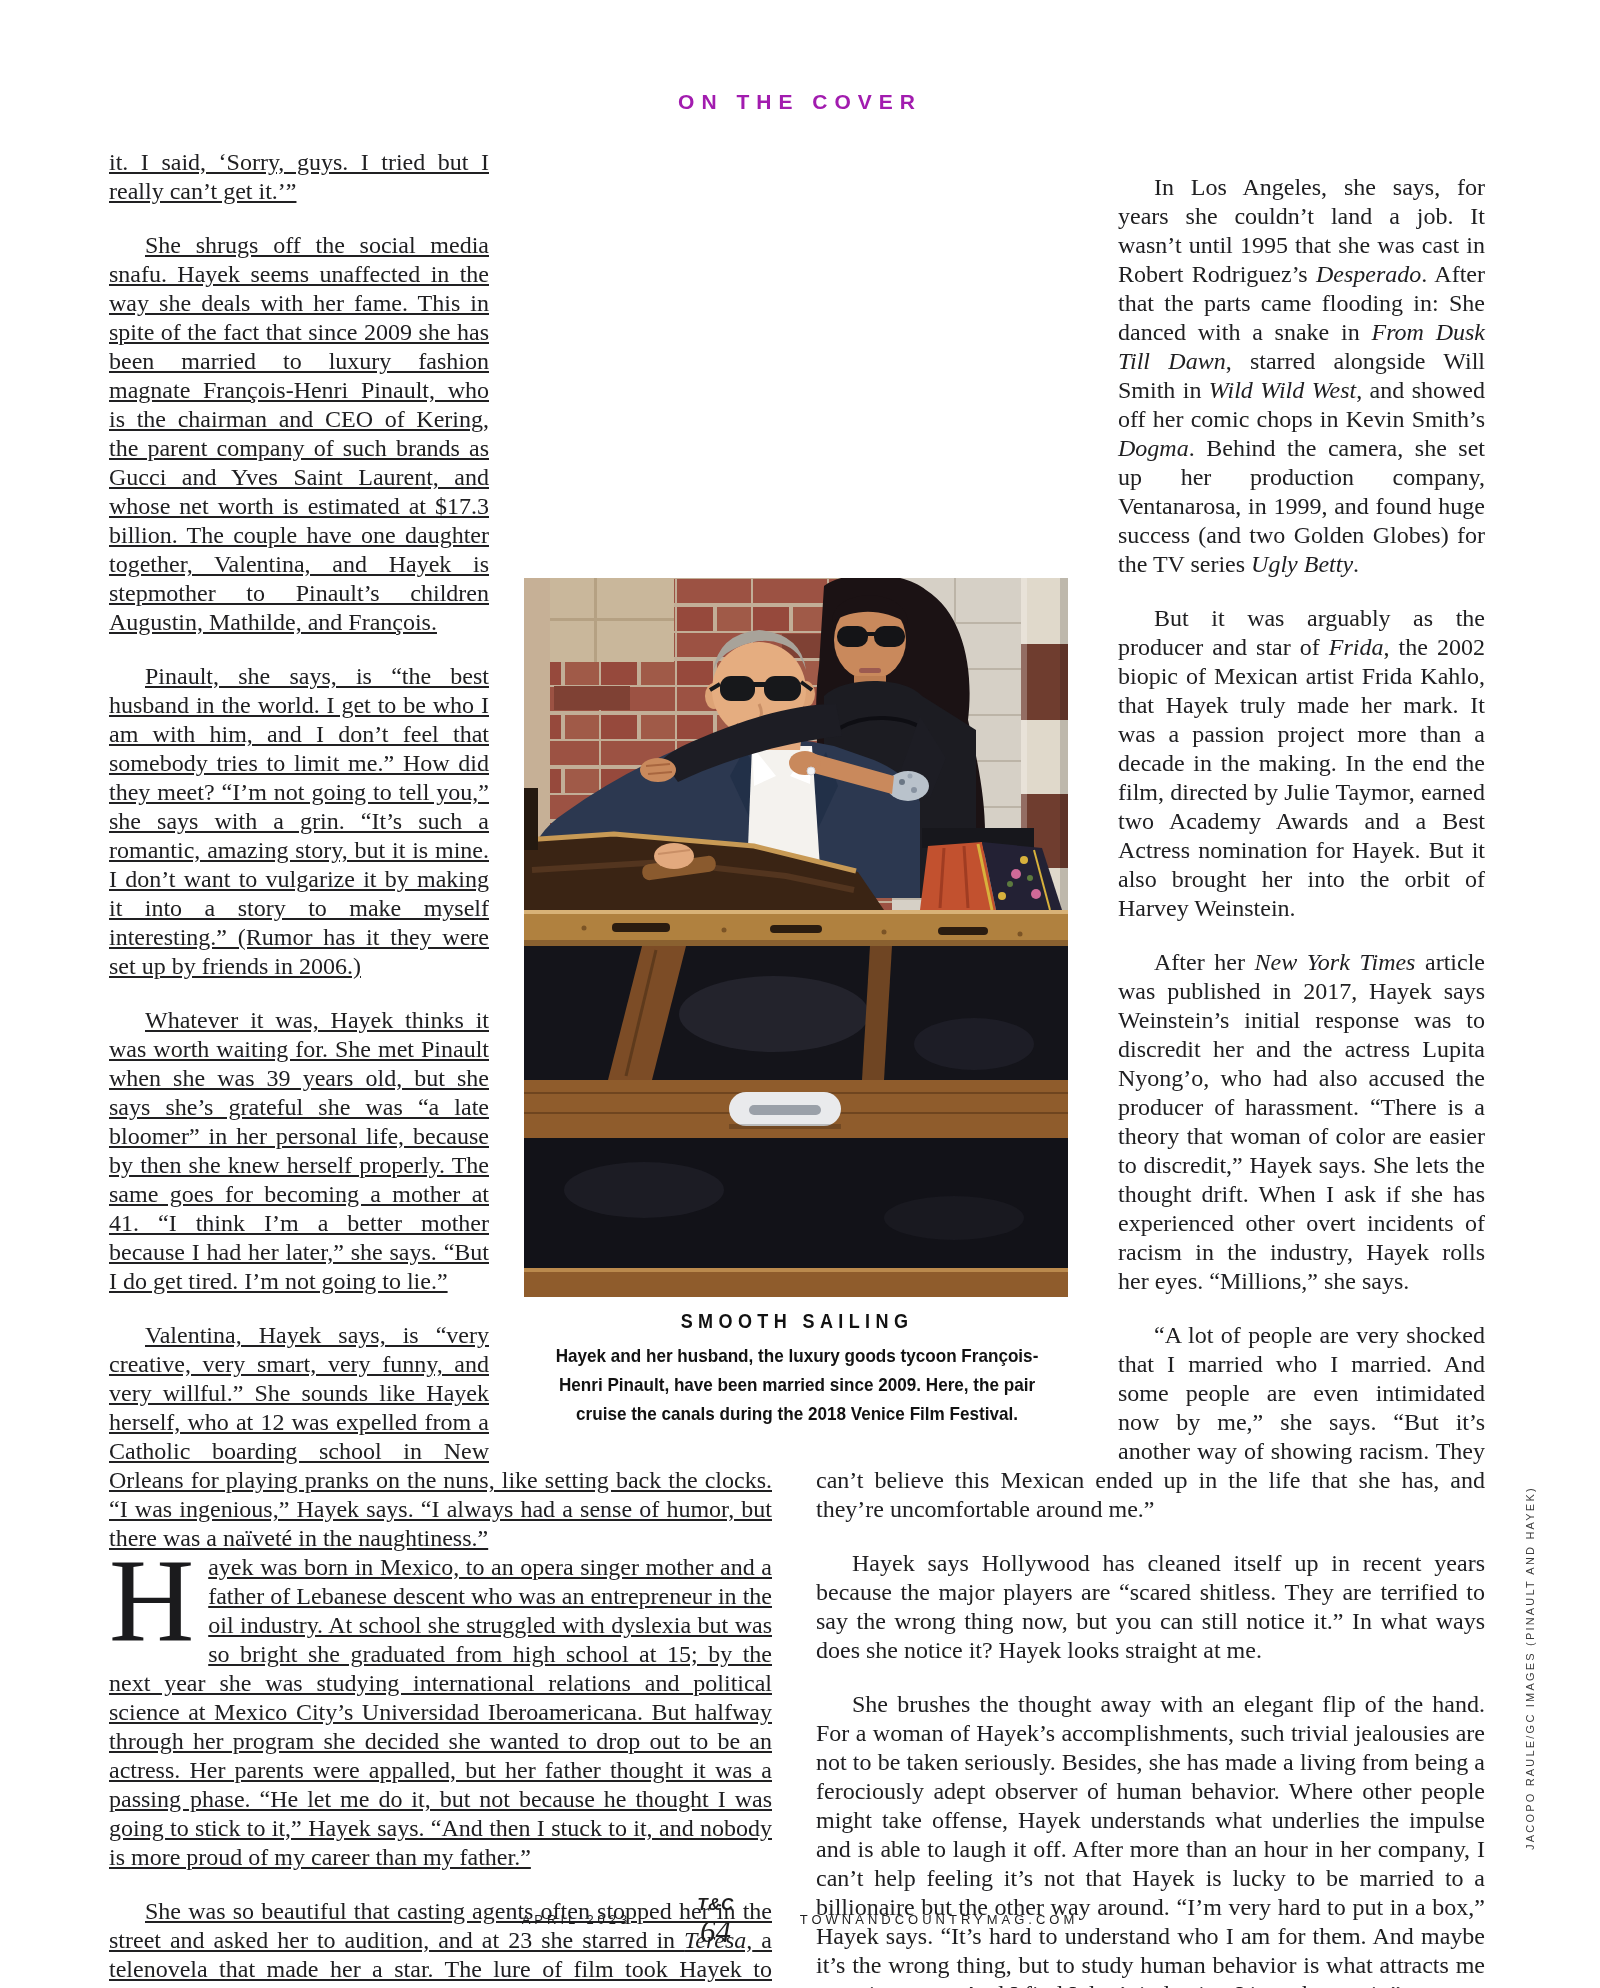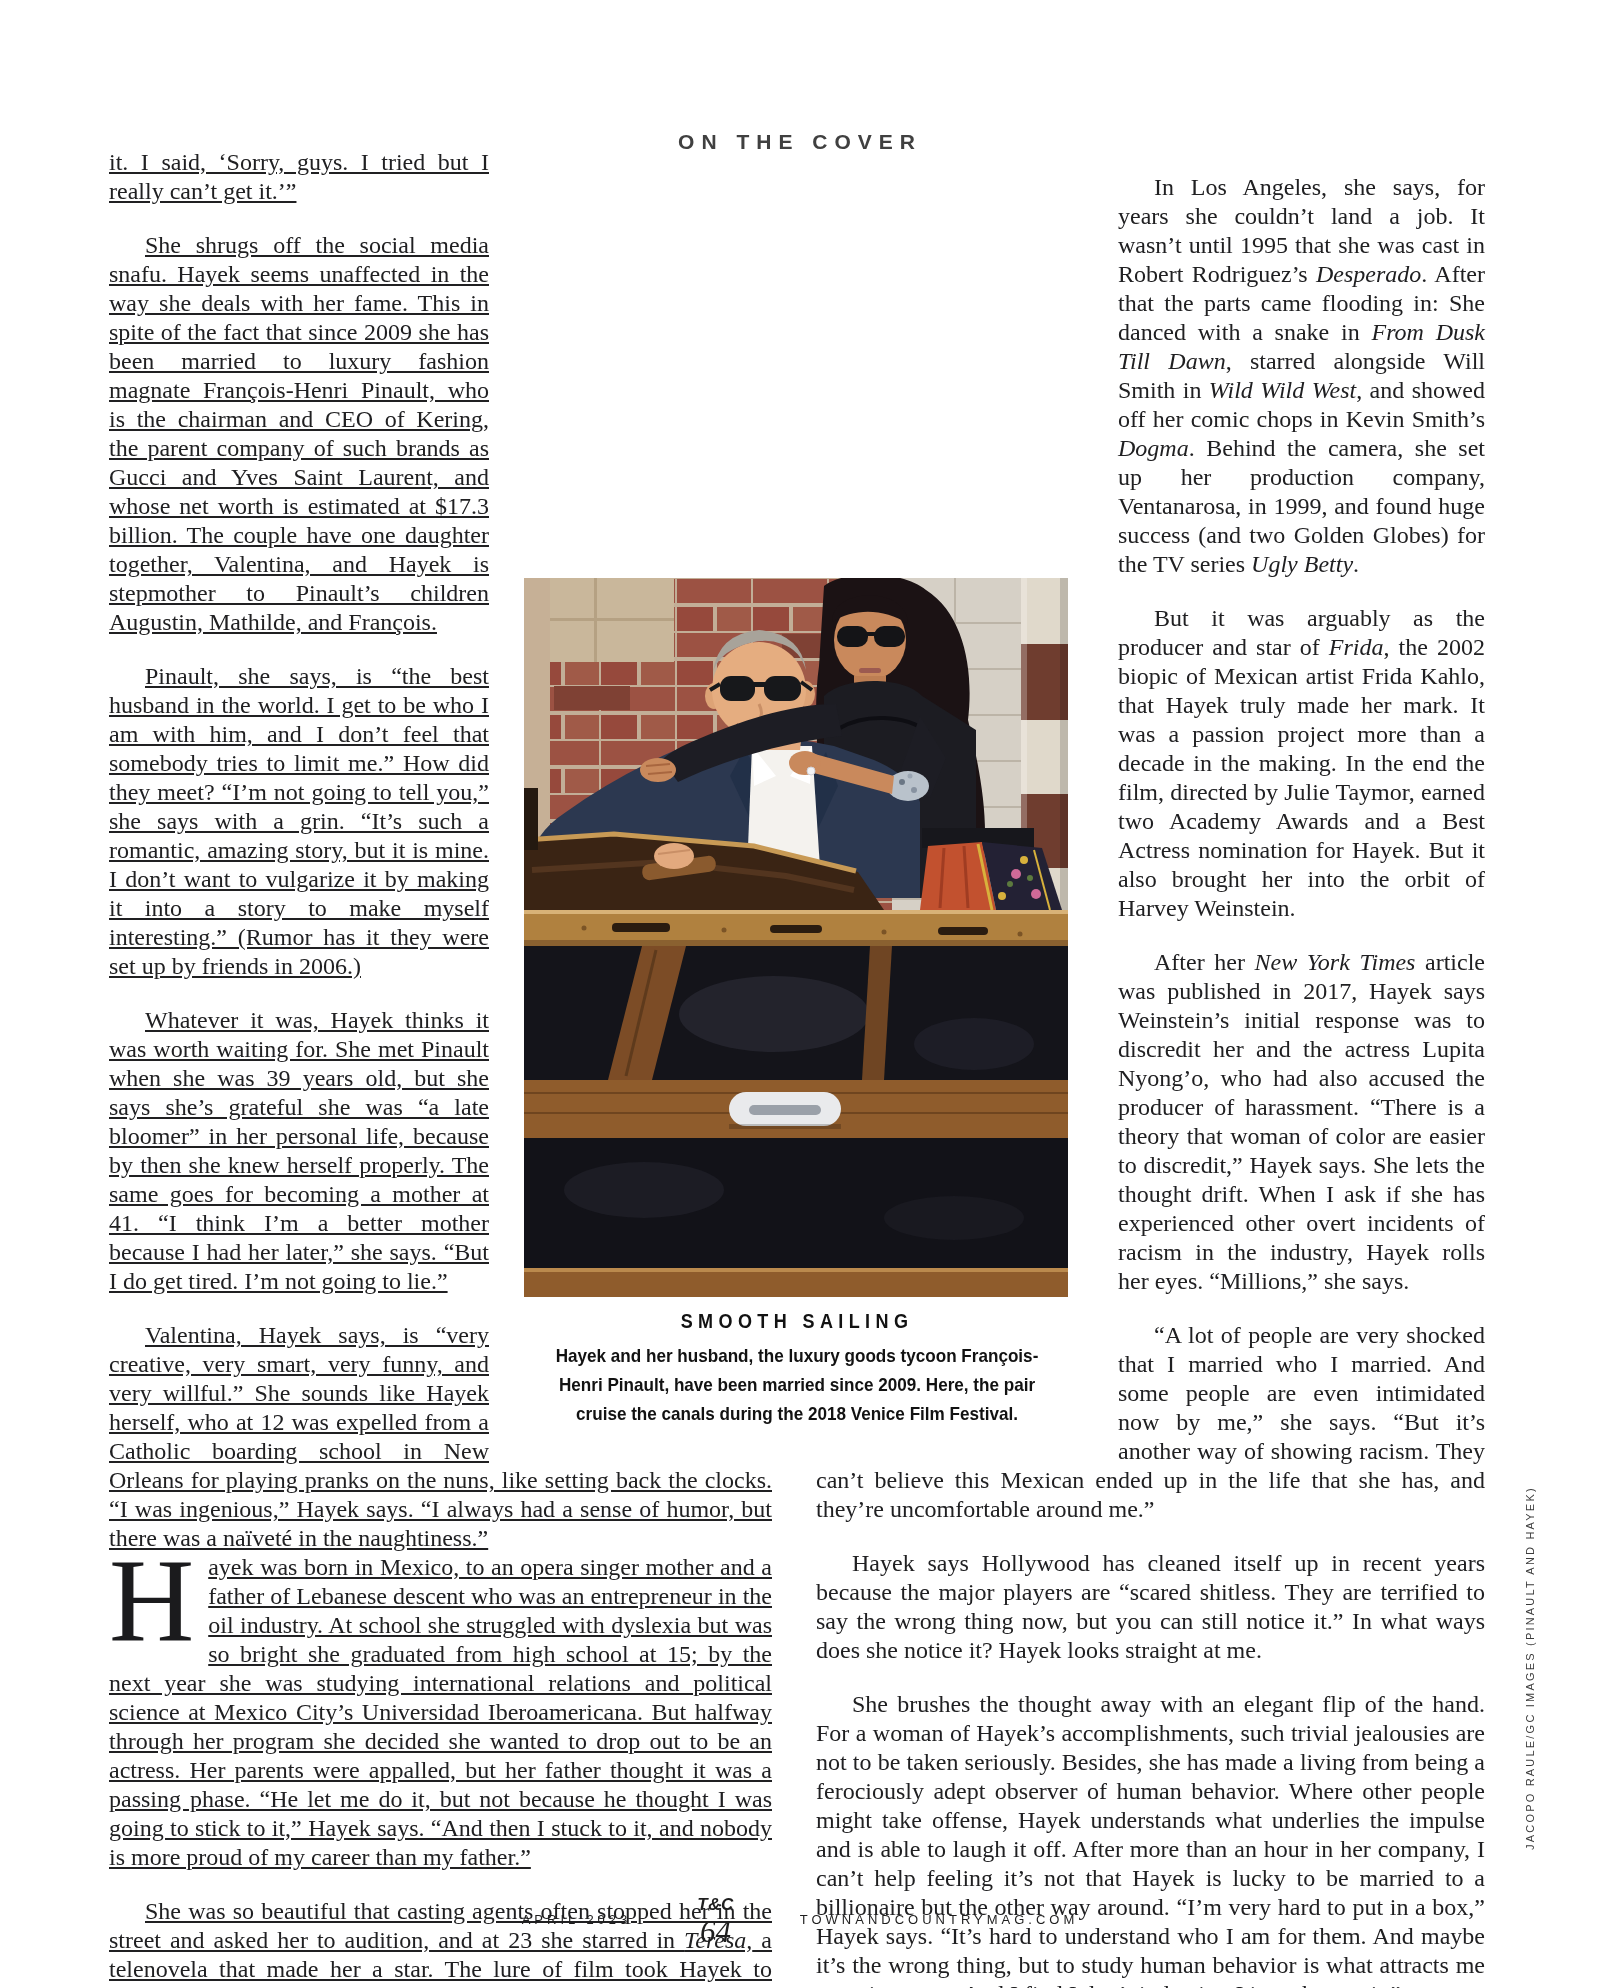--- a/index.html
+++ b/index.html
@@ -36,21 +36,21 @@
   .photo-credit{position:absolute;left:1524px;top:1505px;height:345px;
                 writing-mode:vertical-rl;transform:rotate(180deg);
                 font-family:"Liberation Sans",sans-serif;font-size:11px;letter-spacing:2.2px;
                 color:#3a3a3a;white-space:nowrap;}
 </style>
 </head>
 <body>
 
 <div class="page">
 
-  <div class="kicker" style="color: #404040; margin-top: 40px;">ON THE COVER</div>
+  <div class="kicker" style="color: #a21caf;">ON THE COVER</div>
 
   <div class="col" id="col-left">
     <div class="spacer-right"></div>
   <p class="para">it. I said, ‘Sorry, guys. I tried but I really can’t get it.’”</p>
       <p class="para indent">She shrugs off the social media snafu. Hayek seems unaffected in the way she deals with her fame. This in spite of the fact that since 2009 she has been married to luxury fashion magnate François-Henri Pinault, who is the chairman and CEO of Kering, the parent company of such brands as Gucci and Yves Saint Laurent, and whose net worth is estimated at $17.3 billion. The couple have one daughter together, Valentina, and Hayek is stepmother to Pinault’s children Augustin, Mathilde, and François.</p>
       <p class="para indent">Pinault, she says, is “the best husband in the world. I get to be who I am with him, and I don’t feel that somebody tries to limit me.” How did they meet? “I’m not going to tell you,” she says with a grin. “It’s such a romantic, amazing story, but it is mine. I don’t want to vulgarize it by making it into a story to make myself interesting.” (Rumor has it they were set up by friends in 2006.)</p>
       <p class="para indent">Whatever it was, Hayek thinks it was worth waiting for. She met Pinault when she was 39 years old, but she says she’s grateful she was “a late bloomer” in her personal life, because by then she knew herself properly. The same goes for becoming a mother at 41. “I think I’m a better mother because I had her later,” she says. “But I do get tired. I’m not going to lie.”</p>
       <p class="para indent">Valentina, Hayek says, is “very creative, very smart, very funny, and very willful.” She sounds like Hayek herself, who at 12 was expelled from a Catholic boarding school in New Orleans for playing pranks on the nuns, like setting back the clocks. “I was ingenious,” Hayek says. “I always had a sense of humor, but there was a naïveté in the naughtiness.”</p>
       <p class="para"><span class="dropcap">H</span>ayek was born in Mexico, to an opera singer mother and a father of Lebanese descent who was an entrepreneur in the oil industry. At school she struggled with dyslexia but was so bright she graduated from high school at 15; by the next year she was studying international relations and political science at Mexico City’s Universidad Iberoamericana. But halfway through her program she decided she wanted to drop out to be an actress. Her parents were appalled, but her father thought it was a passing phase. “He let me do it, but not because he thought I was going to stick to it,” Hayek says. “And then I stuck to it, and nobody is more proud of my career than my father.”</p>
       <p class="para indent">She was so beautiful that casting agents often stopped her in the street and asked her to audition, and at 23 she starred in <em>Teresa,</em> a telenovela that made her a star. The lure of film took Hayek to Hollywood in 1991. She gave up her role on <em>Teresa,</em> and everyone</p>

